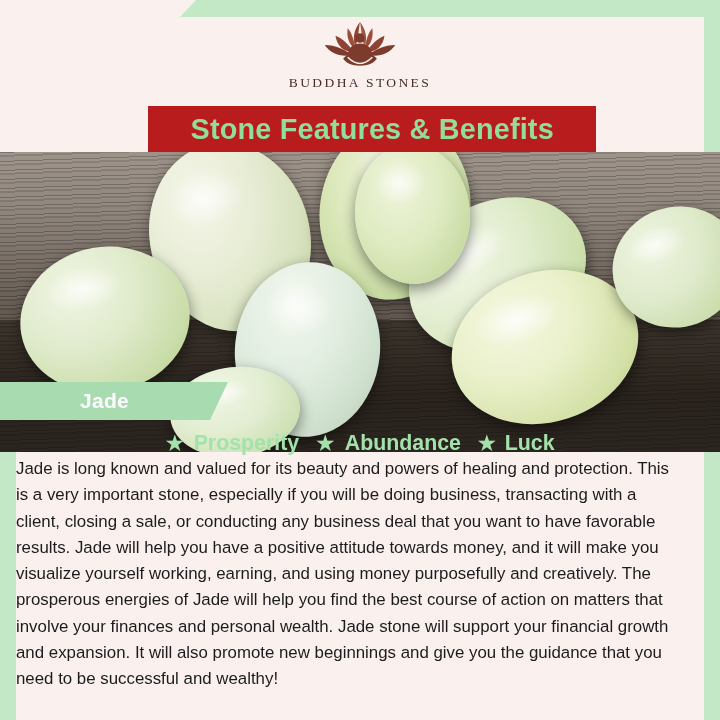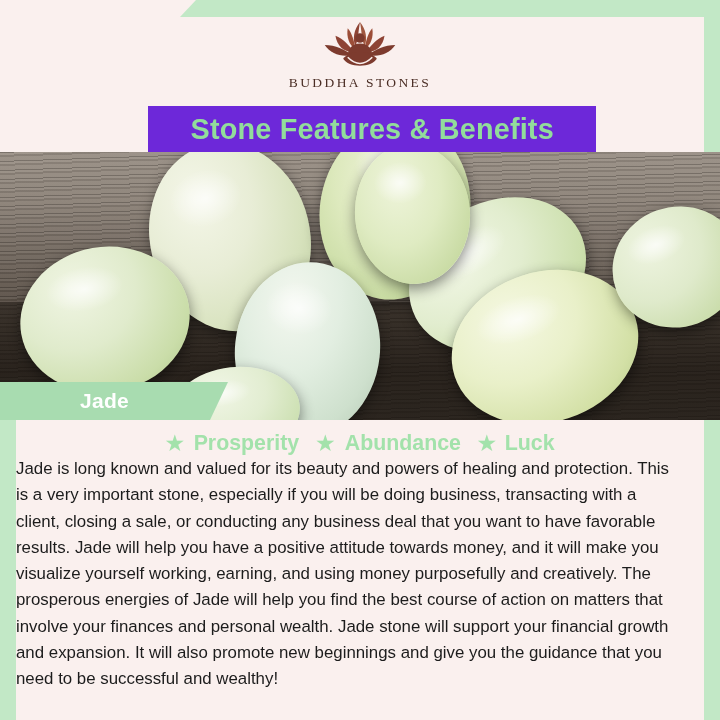--- a/index.html
+++ b/index.html
@@ -74,39 +74,39 @@
     letter-spacing: 2.4px;
     color: #4a2d24;
     margin-top: 2px;
   }
 
   
   .title-banner {
     position: absolute;
     left: 148px; top: 106px;
     width: 448px; height: 46px;
-    background: #6d28d9;
+    background: #b91c1c;
     display: flex;
     align-items: center;
     justify-content: center;
   }
   .title-text {
     font-size: 30px;
     font-weight: 700;
     color: #92dd9b;
     letter-spacing: .2px;
     white-space: nowrap;
     transform: scaleX(.96);
   }
 
   
   .hero {
     position: absolute;
     left: 0; top: 152px;
-    width: 720px; height: 268px;
+    width: 720px; height: 300px;
     overflow: hidden;
     background: #b91c1c;
   }
   .wood {
     position: absolute; inset: 0;
     background:
       repeating-linear-gradient(178deg,
         rgba(0,0,0,.20) 0px, rgba(0,0,0,.20) 1px,
         rgba(255,255,255,.06) 1px, rgba(255,255,255,.06) 3px,
         rgba(0,0,0,.10) 3px, rgba(0,0,0,.10) 5px,

